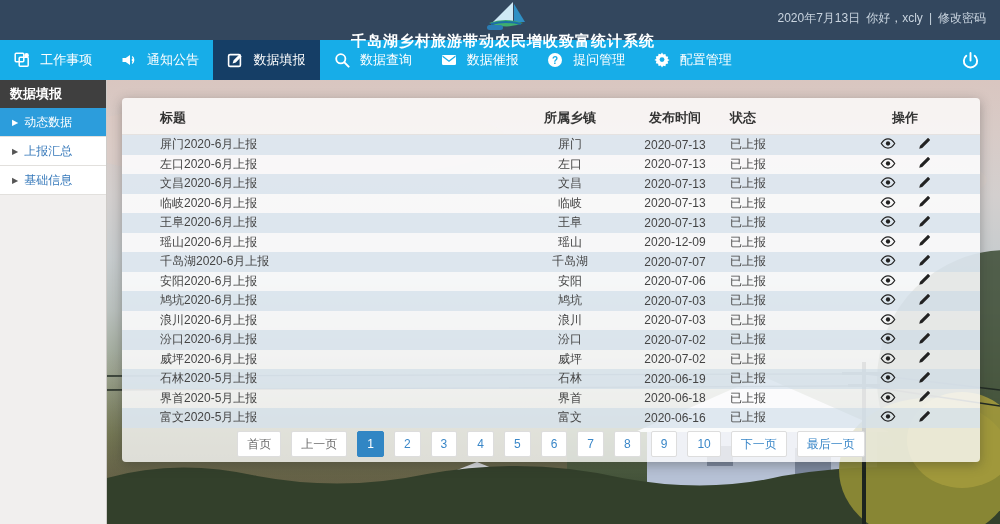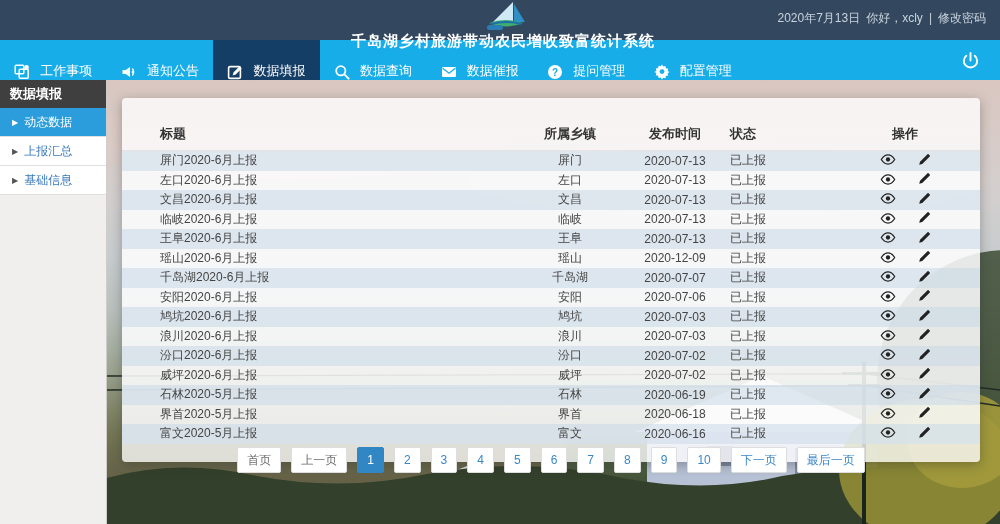--- a/index.html
+++ b/index.html
@@ -17,21 +17,21 @@
   .logo { width:44px; height:32px; margin-left:10px; flex:0 0 auto; }
   .app-title { font-size:15px; font-weight:bold; margin-left:6px; letter-spacing:1px; }
   .header-right { position:absolute; right:14px; top:0; height:36px; display:flex; align-items:center; gap:6px; font-size:12px; color:#c9d4df; }
   .header-right .link { color:#c9d4df; cursor:pointer; text-decoration:none; }
   
   .main-nav {
     position:absolute; top:40px; left:0; right:0; height:40px;
     background:#17ade8; display:flex; z-index:19;
   }
   .nav-item {
-    width:106.6px; height:40px; display:flex; align-items:flex-end; justify-content:center;
+    width:106.6px; height:40px; display:flex; align-items:center; justify-content:center;
     gap:10px; color:#fff; font-size:13px; cursor:pointer; white-space:nowrap;
   }
   .nav-item.active { background:#153e66; }
   .nav-icon { display:flex; align-items:center; }
   .logout-btn {
     position:absolute; right:8px; top:0; width:44px; height:40px;
     display:flex; align-items:center; justify-content:center; cursor:pointer; background:none; border:none;
   }
   
   .sidebar {
@@ -53,21 +53,21 @@
   .bg-photo {
     position:absolute; left:107px; top:80px; right:0; bottom:0; z-index:1;
     background:linear-gradient(180deg,#d9c6c0 0%,#d8cbc7 12%,#d3cfce 26%,#c7ccce 40%,#b9c0bd 52%,#9aa491 66%,#64734f 80%,#44533a 90%,#39492f 100%);
   }
   .bg-photo svg { width:100%; height:100%; display:block; }
   
   .panel {
     position:absolute; left:122px; top:98px; width:858px; height:364px; z-index:10;
     background:rgba(255,255,255,0.78); border-radius:4px;
     box-shadow:0 3px 12px rgba(40,40,40,0.35);
-    display:flex; flex-direction:column; padding-top:20px;
+    display:flex; flex-direction:column; padding-top:4px;
   }
   .thead {
     display:flex; align-items:center; height:33px; flex:0 0 auto;
     font-size:13px; font-weight:bold; color:#333;
     border-bottom:1px solid rgba(0,0,0,0.07);
   }
   .trow { display:flex; align-items:center; height:19.5px; flex:0 0 auto; font-size:12px; color:#444; }
   .trow.striped { background:rgba(212,225,236,0.72); }
   .trow.plain   { background:rgba(252,253,254,0.40); }
   .c-title  { flex:1; padding-left:38px; text-align:left; white-space:nowrap; overflow:hidden; }

